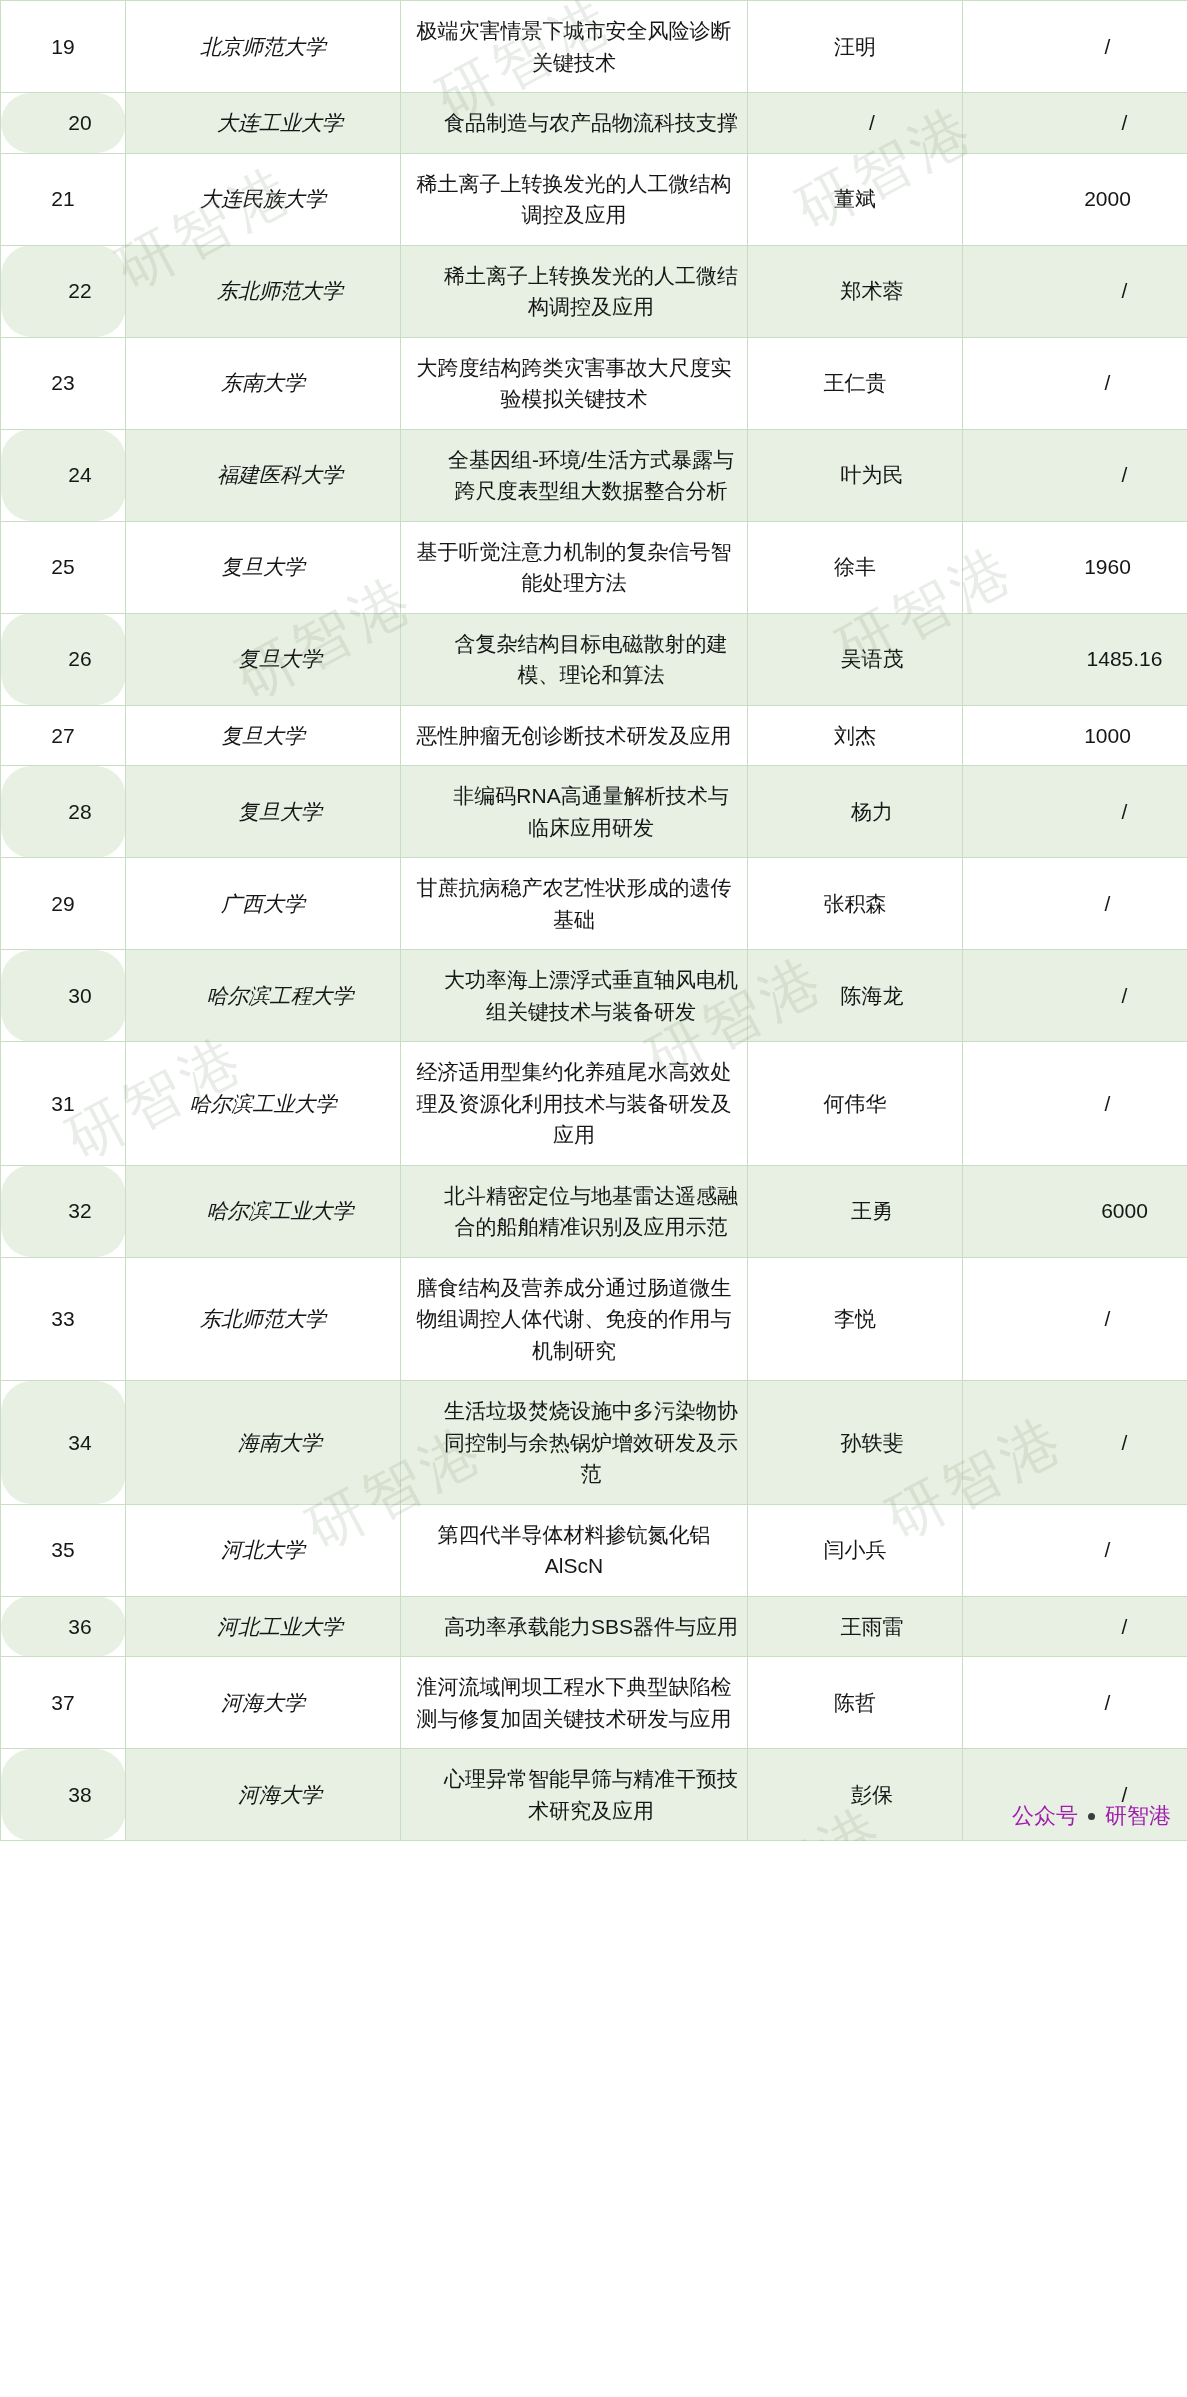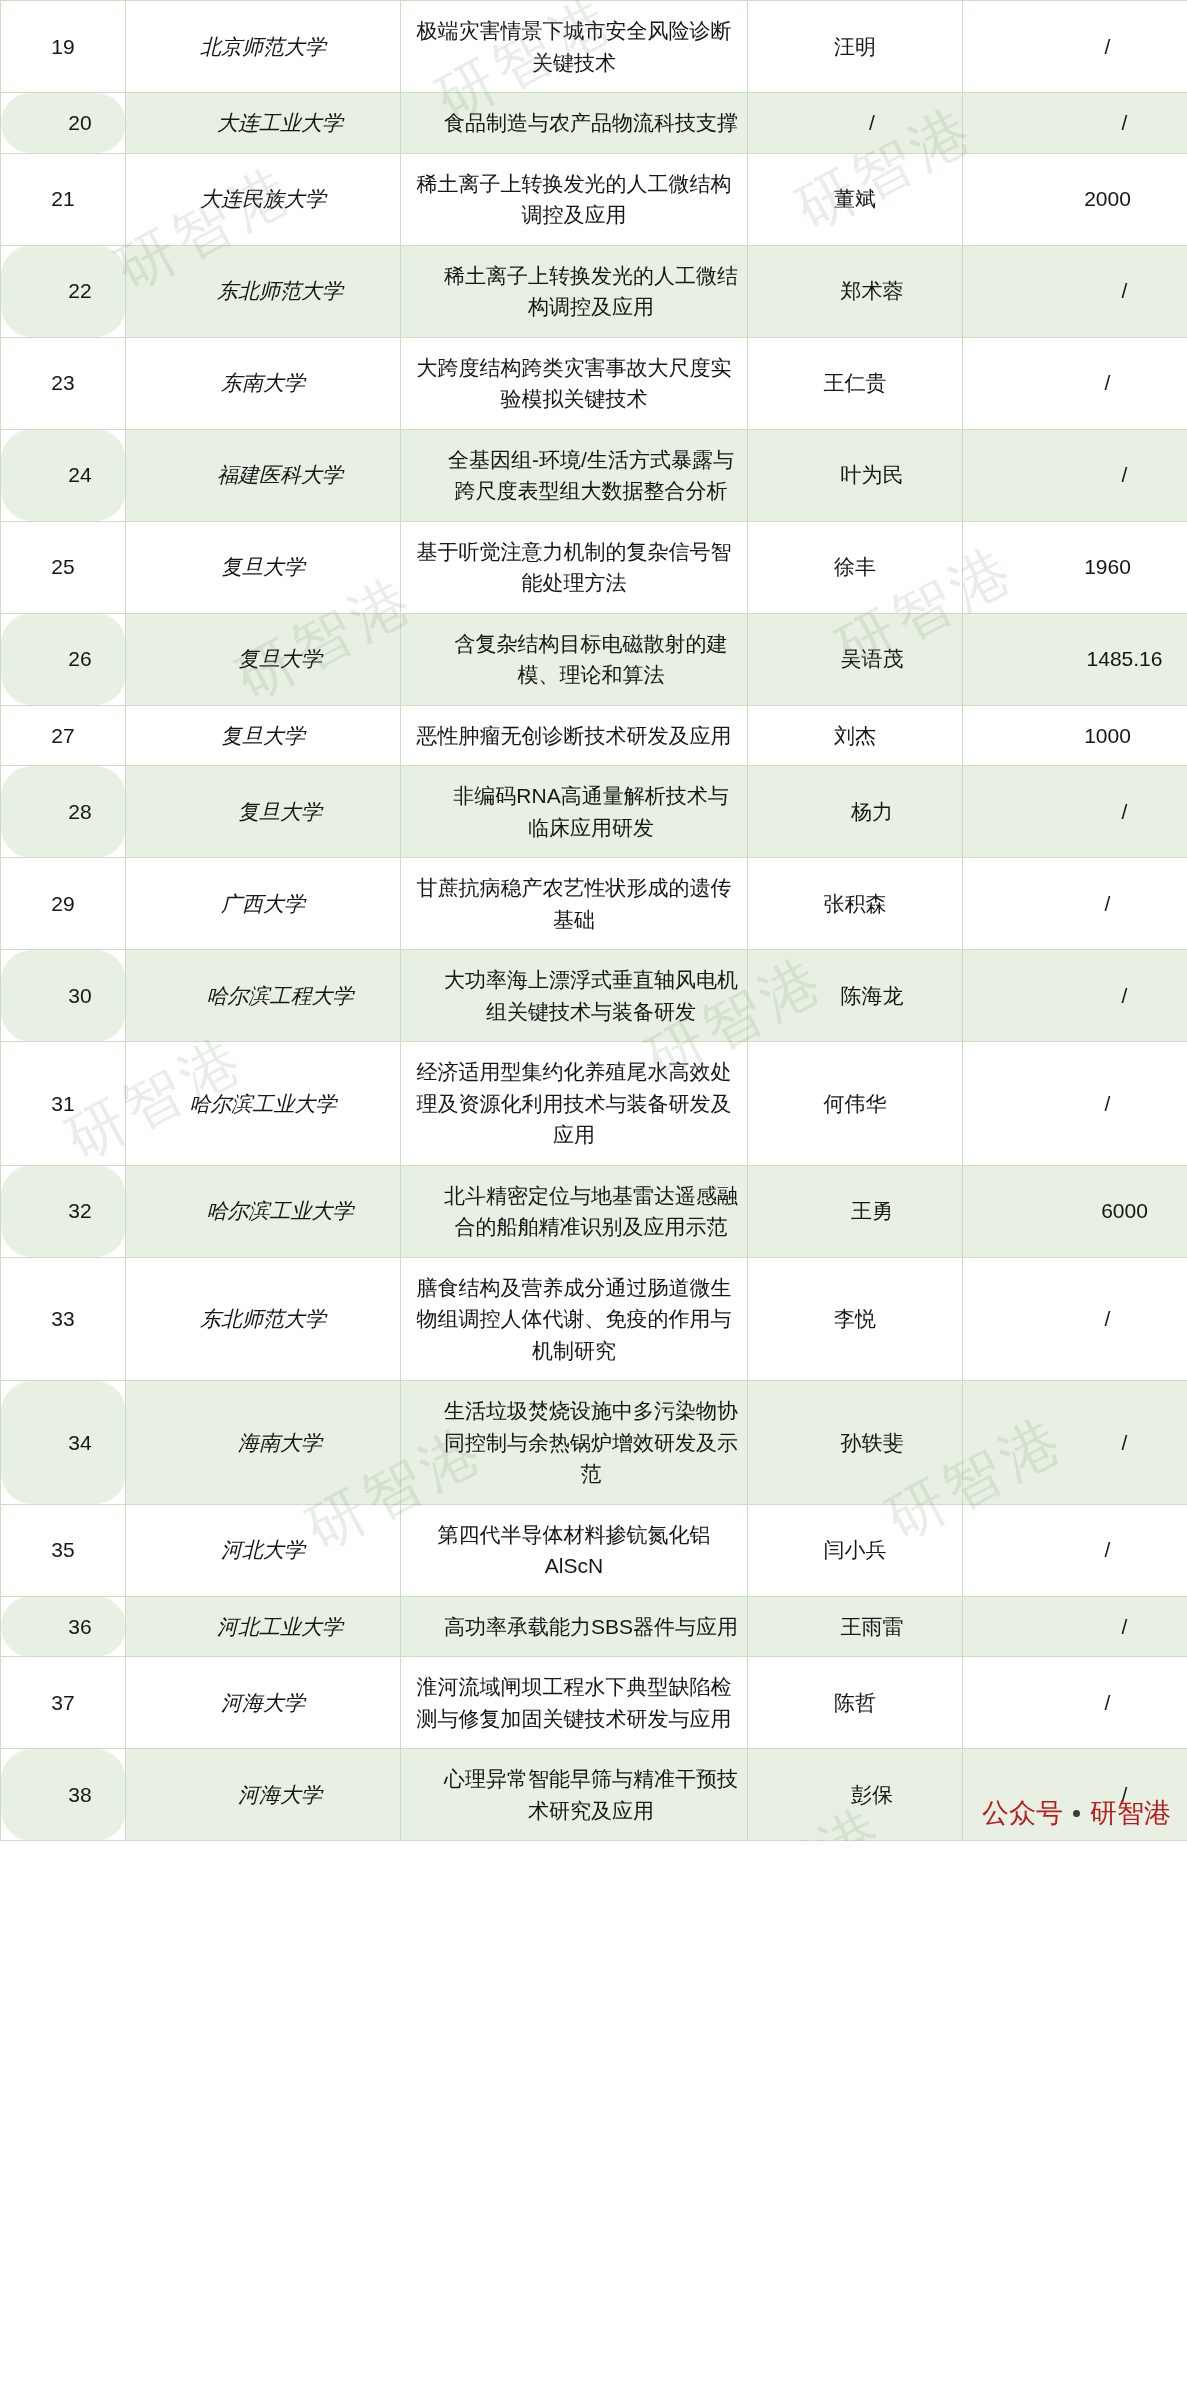--- a/index.html
+++ b/index.html
@@ -63,22 +63,22 @@
     font-weight: 400;
   }
   .footer-badge {
     position: absolute;
     right: 16px;
     bottom: 10px;
     z-index: 10;
     display: flex;
     align-items: center;
     gap: 10px;
-    font-size: 27px;
-    color: #b91c1c;
+    font-size: 22px;
+    color: #a21caf;
     font-family: "Liberation Sans", sans-serif;
     background: rgba(255,255,255,0.0);
     margin-left: 36px;
   }
   .footer-badge .dot {
     display: inline-block;
     width: 7px;
     height: 7px;
     border-radius: 50%;
     background: #3b3b3b;

